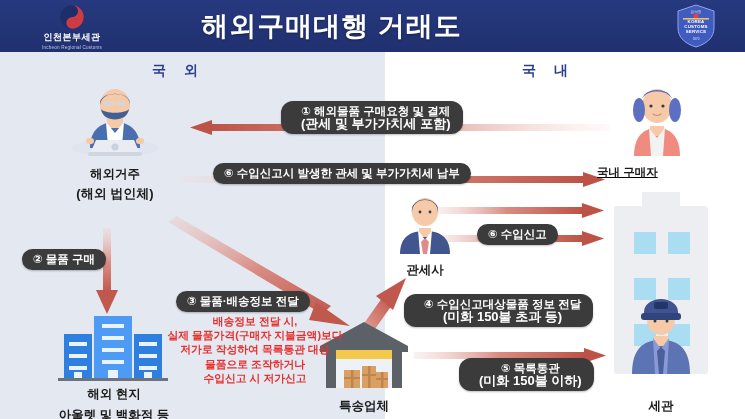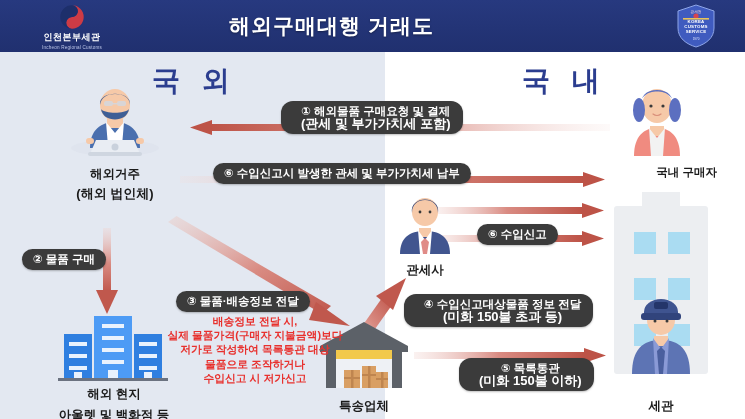--- a/index.html
+++ b/index.html
@@ -13,21 +13,21 @@
 
   
   .header{
     position:absolute;left:0;top:0;width:745px;height:52px;
     background:linear-gradient(180deg,#27397f 0%,#20306f 100%);
     overflow:hidden;
   }
   .header-title{
     position:absolute;left:0;top:0;width:663px;height:52px;
     display:flex;align-items:center;justify-content:center;
-    color:#ffffff;font-size:21px;font-weight:bold;letter-spacing:1px;
+    color:#ffffff;font-size:27px;font-weight:bold;letter-spacing:1px;
     text-shadow:0 1px 2px rgba(0,0,0,.35);
   }
   .logo-left{position:absolute;left:22px;top:4px;width:100px;height:46px;
     display:flex;flex-direction:column;align-items:center;justify-content:flex-start;}
   .taeguk{width:26px;height:26px;}
   .logo-left .ko{color:#ffffff;font-size:9px;font-weight:bold;margin-top:1px;letter-spacing:.5px;}
   .logo-left .en{color:#bcc6e8;font-size:4.6px;margin-top:1px;letter-spacing:.2px;}
   .logo-right{position:absolute;right:26px;top:4px;width:46px;height:46px;}
   .shield{position:relative;width:40px;height:44px;margin:0 auto;}
   .shield svg{position:absolute;left:0;top:0;}
@@ -35,21 +35,21 @@
     position:absolute;left:0;top:15px;width:40px;text-align:center;
     color:#fff;font-size:4.4px;font-weight:bold;line-height:5.2px;letter-spacing:.2px;
   }
   .shield .stop{position:absolute;left:0;top:6px;width:40px;text-align:center;color:#ffd7d7;font-size:3.6px;}
   .shield .syear{position:absolute;left:0;top:33px;width:40px;text-align:center;color:#dfe5ff;font-size:3px;}
 
   
   .bg-left{position:absolute;left:0;top:52px;width:385px;height:367px;background:#e3e8f1;}
   .bg-right{position:absolute;left:385px;top:52px;width:360px;height:367px;background:#ffffff;}
 
-  .zone-label{position:absolute;color:#2b3d8f;font-size:28px;font-weight:bold;letter-spacing:7px;}
+  .zone-label{position:absolute;color:#2b3d8f;font-size:14px;font-weight:bold;letter-spacing:7px;}
   .zone-overseas{left:152px;top:62px;}
   .zone-domestic{left:522px;top:62px;}
 
   
   .node{position:absolute;text-align:center;}
   .node .cap{
     font-size:11.5px;font-weight:bold;color:#1b1b1b;line-height:14px;margin-top:7px;white-space:nowrap;
   }
   .node .cap.small{font-size:13px;line-height:12px;}
   .node .cap.big{font-size:12.5px;}
@@ -61,21 +61,21 @@
   
   .broker{position:absolute;left:392px;top:192px;width:66px;height:62px;}
   
   .stores{position:absolute;left:58px;top:312px;width:110px;height:70px;}
   
   .warehouse{position:absolute;left:318px;top:322px;width:92px;height:66px;}
   
   .customs{position:absolute;left:608px;top:192px;width:106px;height:182px;}
 
   .cap-agent{position:absolute;left:15px;top:160px;width:200px;text-align:center;}
-  .cap-buyer{position:absolute;left:597px;top:158px;width:120px;text-align:right;}
+  .cap-buyer{position:absolute;left:597px;top:158px;width:120px;text-align:left;text-decoration:underline;}
   .cap-broker{position:absolute;left:375px;top:256px;width:100px;text-align:center;}
   .cap-stores{position:absolute;left:10px;top:380px;width:208px;text-align:center;}
   .cap-warehouse{position:absolute;left:300px;top:392px;width:128px;text-align:center;}
   .cap-customs{position:absolute;left:601px;top:392px;width:120px;text-align:center;}
 
   
   .arrow{position:absolute;}
   .arrow svg{display:block;overflow:visible;}
 
   

